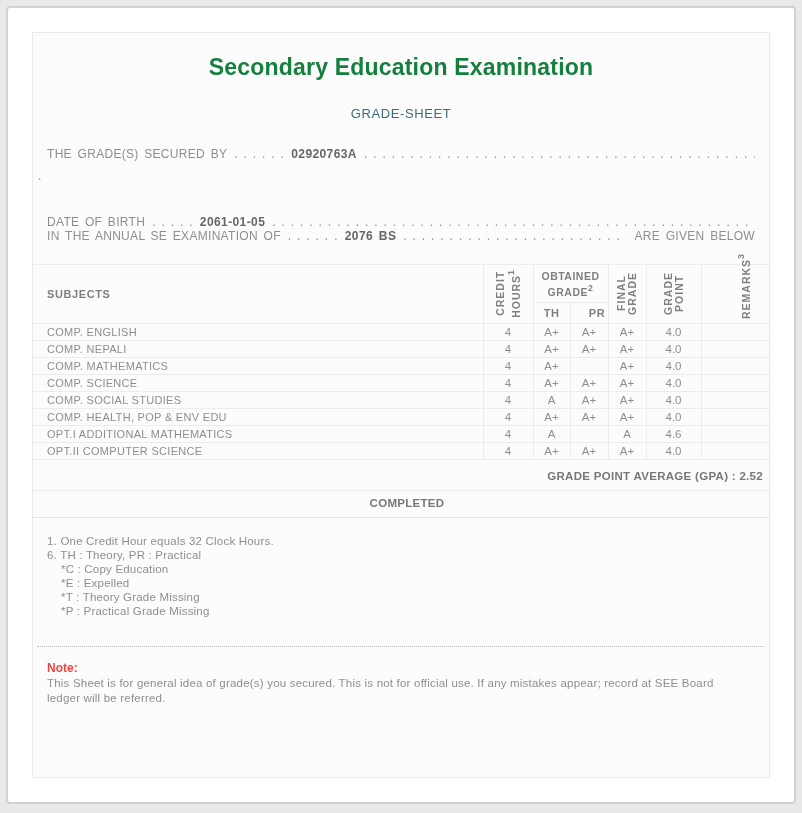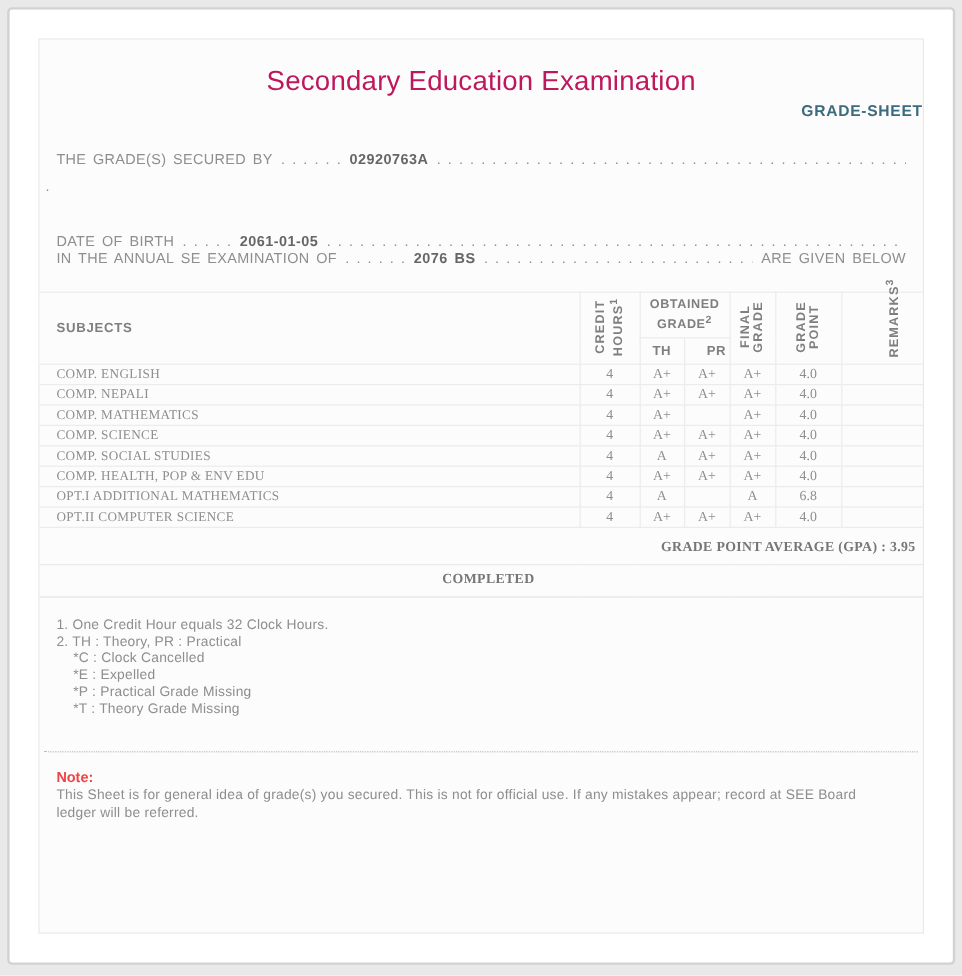--- a/index.html
+++ b/index.html
@@ -23,30 +23,30 @@
     background: #fcfcfc;
     border: 1px solid #e9e9e9;
     padding-top: 20px;
   }
   
   .title {
     margin: 0;
     text-align: center;
     font-size: 23px;
     line-height: 28px;
-    font-weight: 400;
-    color: #be185d;
+    font-weight: 700;
+    color: #15803d;
     letter-spacing: 0.2px;
   }
   .subtitle {
-    margin: 4px 0 0 0;
-    text-align: right;
+    margin: 25px 0 0 0;
+    text-align: center;
     font-size: 13px;
     line-height: 16px;
-    font-weight: 700;
+    font-weight: 400;
     color: #3c6b7d;
     letter-spacing: 0.6px;
   }
   
   .lines { margin-top: 25px; padding: 0 14px; font-size: 12px; }
   .dotline {
     display: flex;
     align-items: baseline;
     column-gap: 7px;
     white-space: nowrap;
@@ -95,21 +95,21 @@
     writing-mode: vertical-rl;
     transform: rotate(180deg);
     white-space: pre-line;
     font-size: 10.5px;
     letter-spacing: 1px;
     line-height: 11px;
     max-height: 52px;
   }
   .obtained-h span.two-line { white-space: pre-line; display: inline; text-align: right; }
   .obtained-h { font-size: 10.5px; letter-spacing: 0.5px; line-height: 12px; }
-  tbody td { height: 15px; padding: 2px 4px; text-align: center; font-family: Liberation Serif, serif; }
+  tbody td { height: 15px; padding: 2px 4px; text-align: center; }
   tbody td.subject { text-align: left; padding-left: 14px; font-size: 11px; letter-spacing: 0.3px; }
   tr.row-gpa td {
     text-align: right; font-weight: 700; color: #777;
     padding: 10px 6px 8px 6px; border-left: none; border-right: none;
     letter-spacing: 0.3px;
   }
   tr.row-completed td {
     font-weight: 700; color: #777;
     padding: 6px 6px 8px 6px; border: none; letter-spacing: 0.3px;
   }
@@ -239,48 +239,48 @@
           <td>A+</td>
           <td>4.0</td>
           <td></td>
         </tr>
         <tr>
           <td class="subject">OPT.I ADDITIONAL MATHEMATICS</td>
           <td>4</td>
           <td>A</td>
           <td></td>
           <td>A</td>
-          <td>6.8</td>
+          <td>4.6</td>
           <td></td>
         </tr>
         <tr>
           <td class="subject">OPT.II COMPUTER SCIENCE</td>
           <td>4</td>
           <td>A+</td>
           <td>A+</td>
           <td>A+</td>
           <td>4.0</td>
           <td></td>
         </tr>
         <tr class="row-gpa">
-          <td colspan="7"><span>GRADE POINT AVERAGE (GPA) :</span> <span>3.95</span></td>
+          <td colspan="7"><span>GRADE POINT AVERAGE (GPA) :</span> <span>2.52</span></td>
         </tr>
         <tr class="row-completed">
           <td colspan="7">COMPLETED</td>
         </tr>
       </tbody>
     </table>
 
     <div class="footnotes">
       <div class="fn-line">1. One Credit Hour equals 32 Clock Hours.</div>
-      <div class="fn-line">2. TH : Theory, PR : Practical</div>
-      <div class="fn-line ind">*C : Clock Cancelled</div>
+      <div class="fn-line">6. TH : Theory, PR : Practical</div>
+      <div class="fn-line ind">*C : Copy Education</div>
       <div class="fn-line ind">*E : Expelled</div>
+      <div class="fn-line ind">*T : Theory Grade Missing</div>
       <div class="fn-line ind">*P : Practical Grade Missing</div>
-      <div class="fn-line ind">*T : Theory Grade Missing</div>
     </div>
 
     <div class="dotted-sep"></div>
 
     <div class="note">
       <div class="note-label">Note:</div>
       <div class="note-text">This Sheet is for general idea of grade(s) you secured. This is not for official use. If any mistakes appear; record at SEE Board ledger will be referred.</div>
     </div>
 
   </div>

